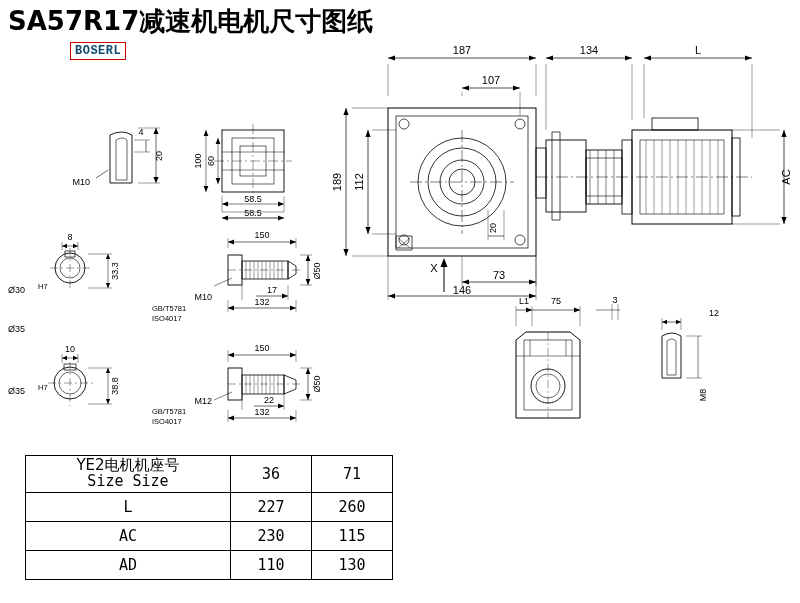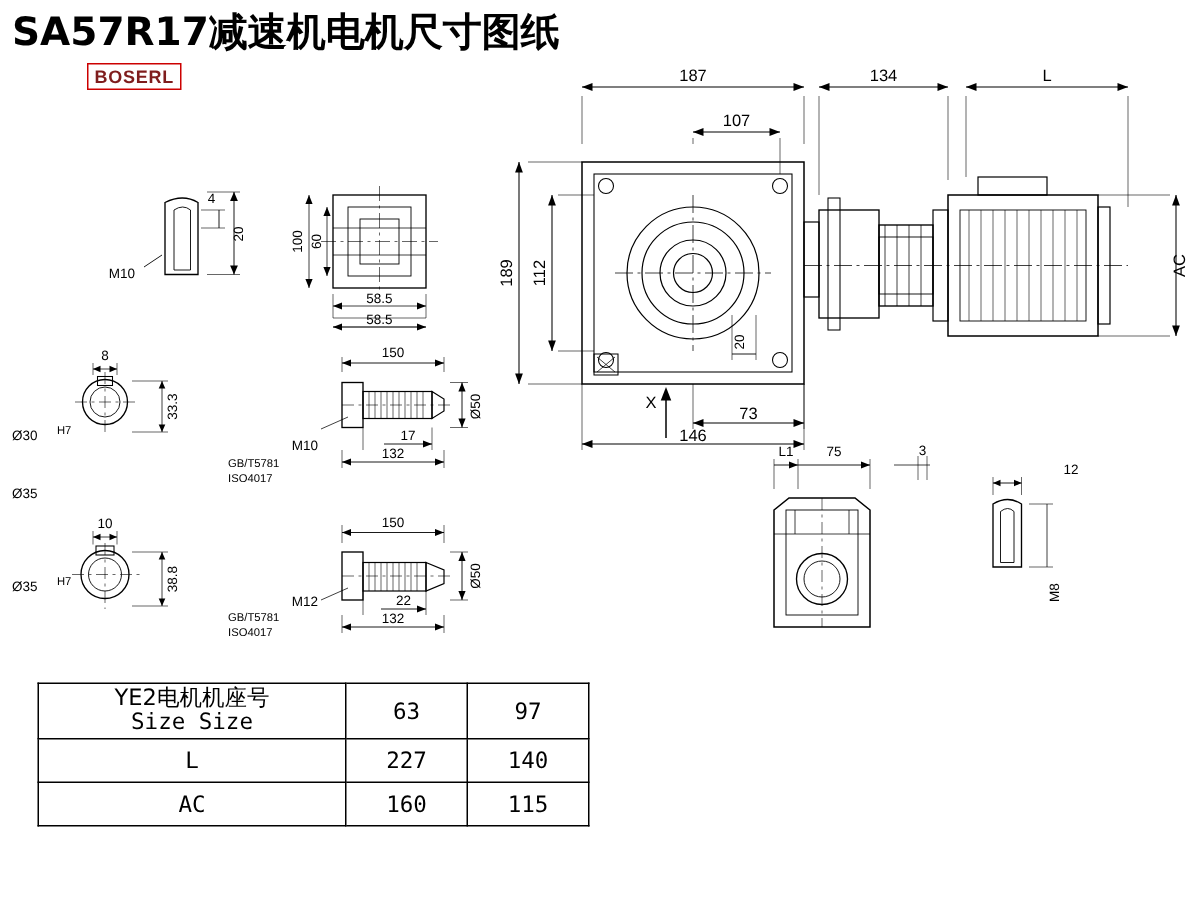--- a/index.html
+++ b/index.html
@@ -13,26 +13,26 @@
   }
   .page{position:absolute;left:0;top:0;width:800px;height:603px;}
   #title{
     position:absolute;left:8px;top:4px;
     font-size:26px;font-weight:bold;
     font-family:"DejaVu Sans", sans-serif;
     letter-spacing:0px;
     white-space:nowrap;
   }
   #logo{
-    position:absolute;left:58px;top:42px;
+    position:absolute;left:70px;top:42px;
     border:1.5px solid #c00;
-    color:#7f1d1d;
+    color:#0c4a6e;
     font-size:12px;font-weight:bold;
     padding:1px 4px;
-    font-family:Liberation Sans, sans-serif;
+    font-family:Liberation Mono, monospace;
     letter-spacing:0.5px;
   }
   svg{position:absolute;left:0;top:0;}
   text{font-family:"Liberation Sans", sans-serif;}
   .dim{font-size:11px;}
   .small{font-size:9px;}
   .tiny{font-size:7.5px;}
   .tbl{
     position:absolute;left:25px;top:455px;
     border-collapse:collapse;
@@ -355,29 +355,34 @@
     </g>
   </svg>
 
   <table class="tbl">
     <tbody>
       <tr>
         <td class="c0 two">
           <div class="cn">YE2电机机座号</div>
           <div>Size Size</div>
         </td>
-        <td class="c1">63</td>
-        <td class="c2">97</td>
+        <td class="c1">36</td>
+        <td class="c2">71</td>
       </tr>
       <tr>
         <td class="c0">L</td>
         <td class="c1">227</td>
-        <td class="c2">140</td>
+        <td class="c2">260</td>
       </tr>
       <tr>
         <td class="c0">AC</td>
-        <td class="c1">160</td>
+        <td class="c1">230</td>
         <td class="c2">115</td>
+      </tr>
+      <tr>
+        <td class="c0">AD</td>
+        <td class="c1">110</td>
+        <td class="c2">130</td>
       </tr>
     </tbody>
   </table>
 
 </div>
 
 </body></html>

